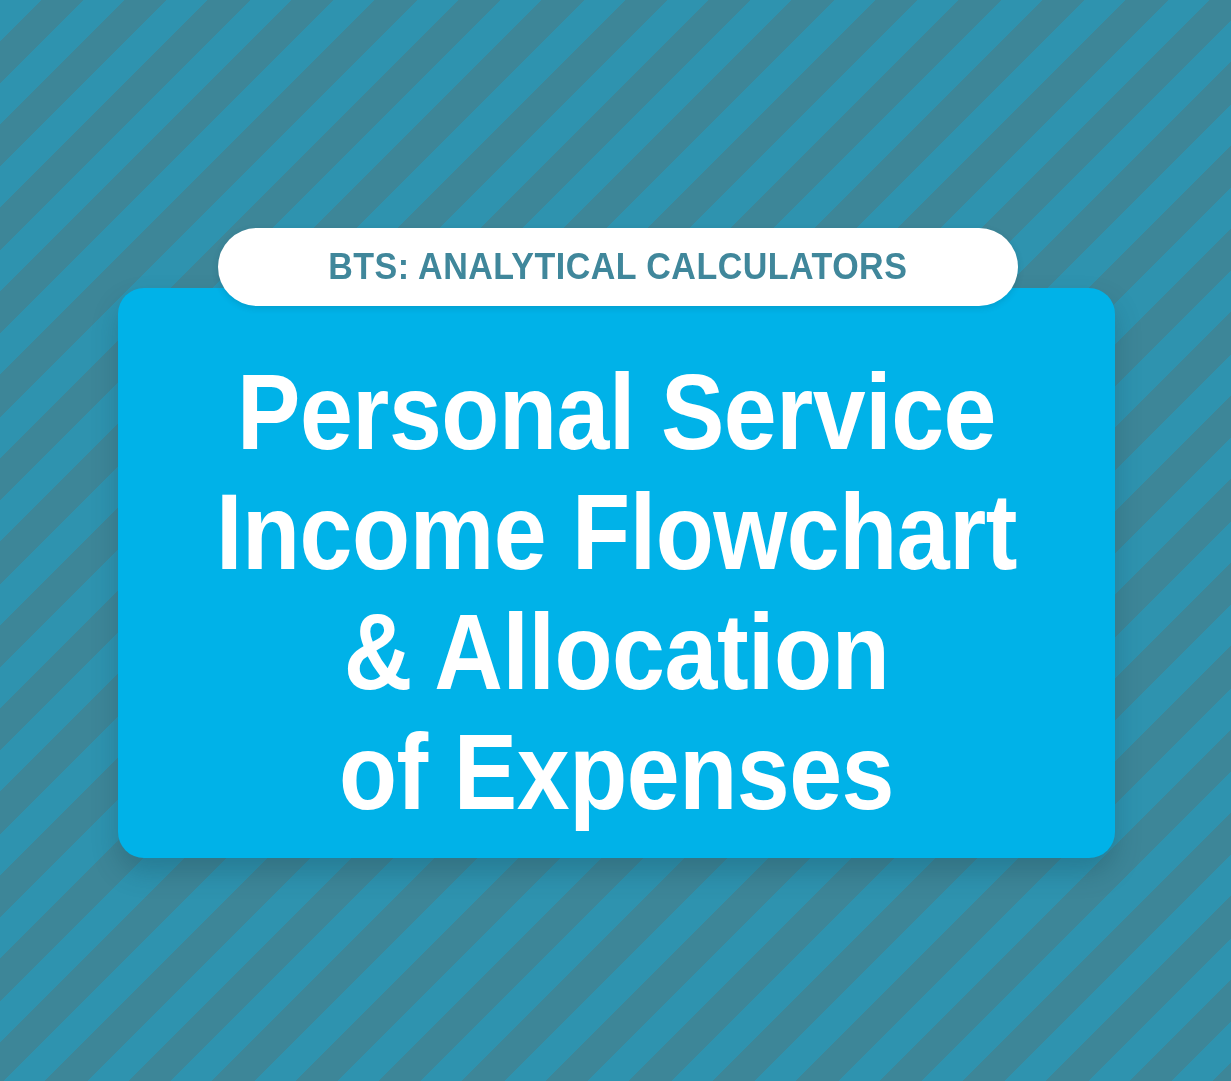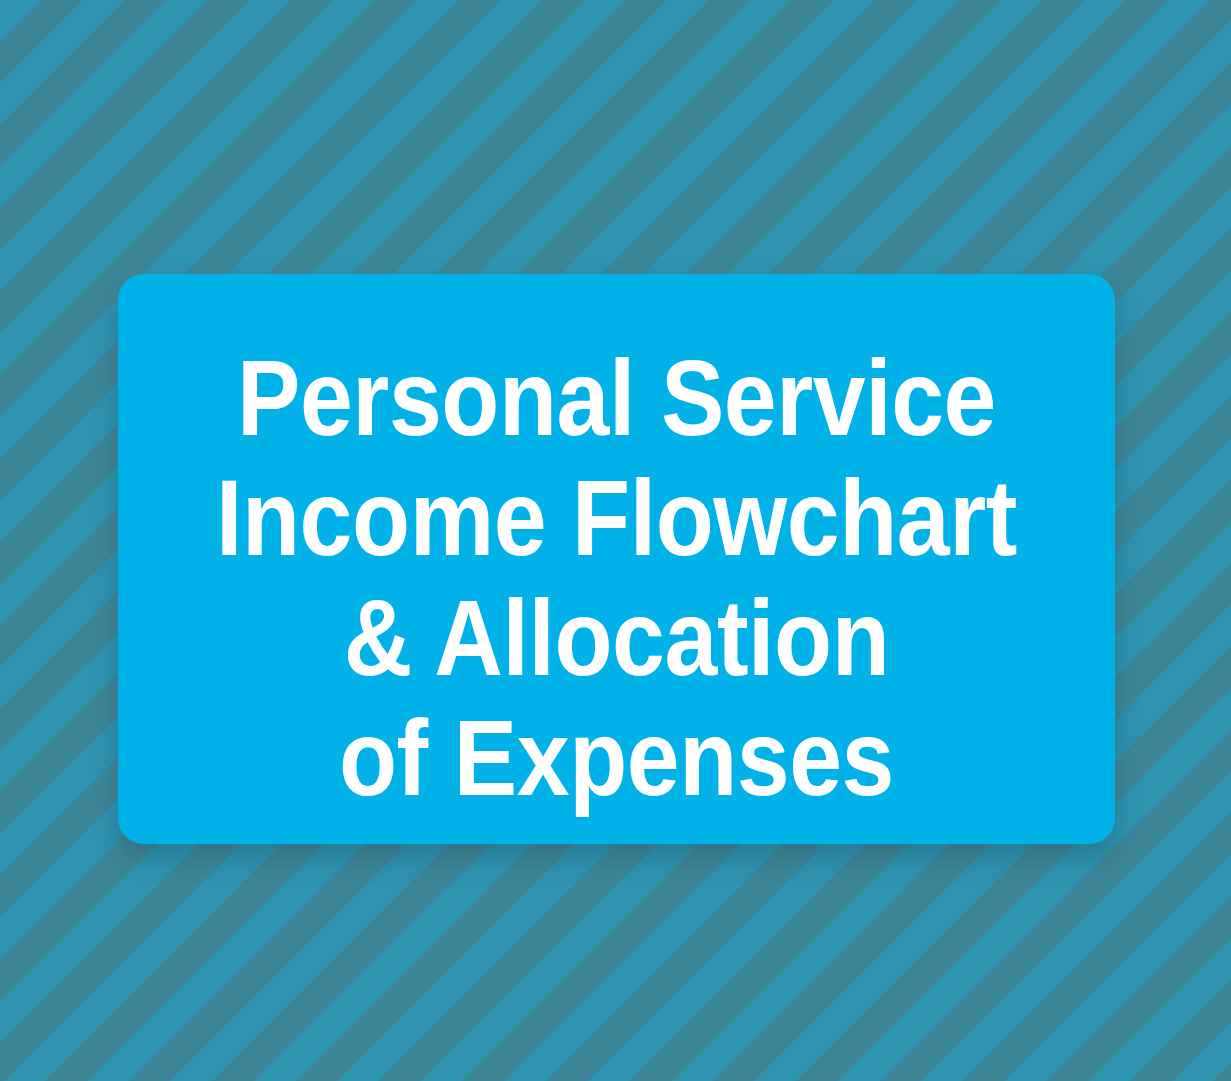--- a/index.html
+++ b/index.html
@@ -64,21 +64,21 @@
     white-space: nowrap;
     font-family: "Liberation Sans Narrow", "Liberation Sans", "DejaVu Sans", sans-serif;
     transform: scaleX(0.92);
     transform-origin: center;
   }
 
   
   #title-card {
     position: absolute;
     left: 118px;
-    top: 274px;
+    top: 288px;
     width: 997px;
     height: 570px;
     background: #00B2E8;
     border-radius: 26px;
     z-index: 2;
     box-shadow: 0 14px 26px rgba(22,64,80,0.28);
     display: flex;
     flex-direction: column;
     align-items: center;
     justify-content: center;
@@ -103,20 +103,23 @@
     transform-origin: center;
   }
 </style>
 </head>
 <body>
 
 <div id="stripes-bg"></div>
 
 <div id="hero">
 
+  <div id="badge">
+    <span id="badge-label">BTS: ANALYTICAL CALCULATORS</span>
+  </div>
 
   <div id="title-card">
     <div id="title-block">
       <span class="title-line">Personal Service</span>
       <span class="title-line">Income Flowchart</span>
       <span class="title-line">&amp; Allocation</span>
       <span class="title-line">of Expenses</span>
     </div>
   </div>
 

